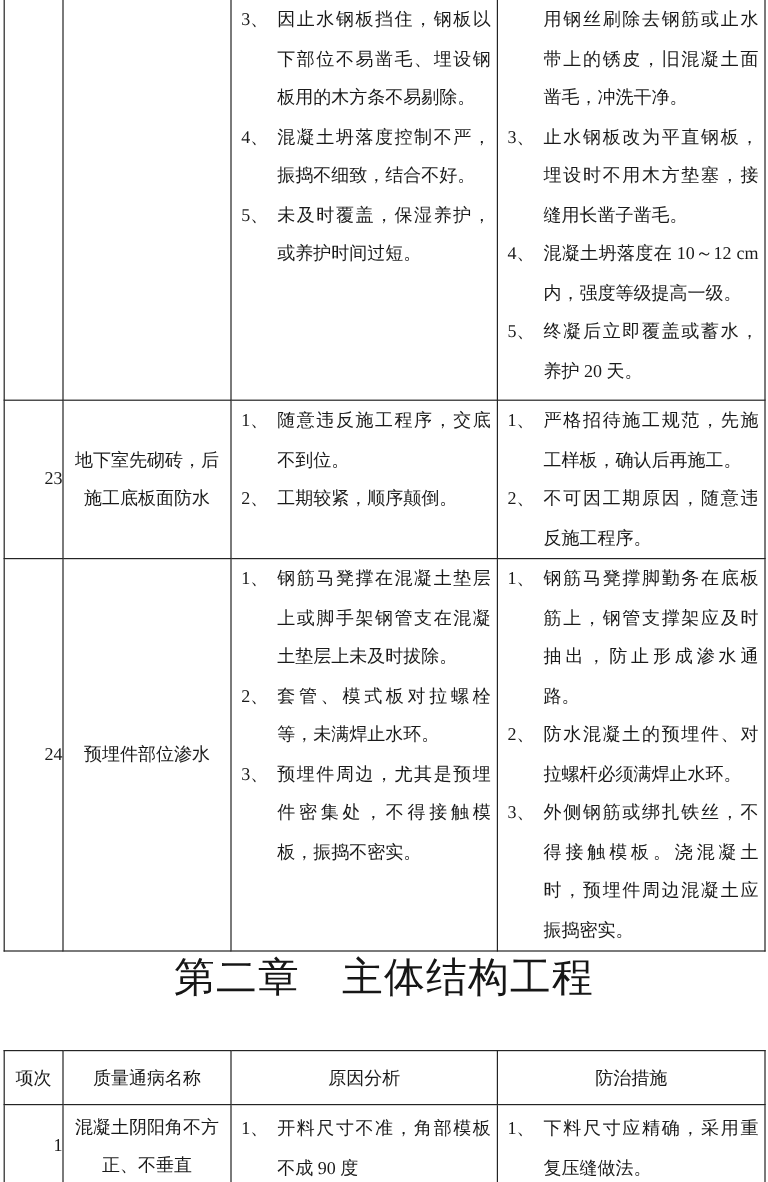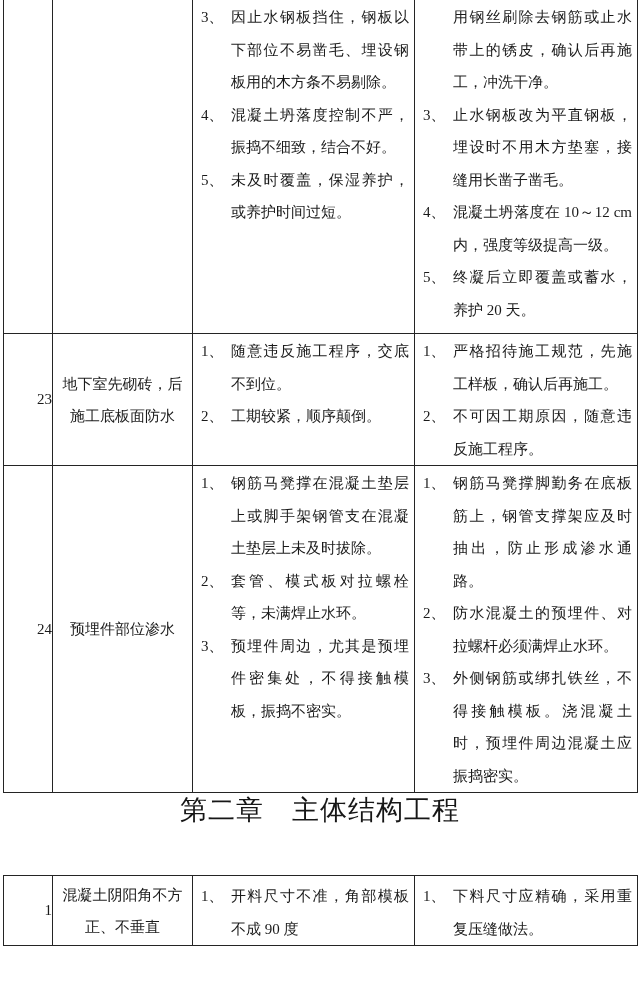--- a/index.html
+++ b/index.html
@@ -32,21 +32,21 @@
   tr.row-a   td { height:332px; }
   tr.row-23  td { height:130px; }
   tr.row-24  td { height:312px; }
   tr.hdr-row td, tr.hdr-row th { height:44px; text-align:center; vertical-align:middle; }
   tr.row-b1  td { height:63px; }
   .tbl2 td.c-list { padding-top:4px; }
 
   .chapter {
     position:absolute; left:0; top:792px; width:640px;
     text-align:center;
-    font-size:27px; font-weight:normal;
+    font-size:34px; font-weight:normal;
     letter-spacing:1px;
     margin:0;
     color:#161616;
   }
 </style>
 </head>
 <body>
 
 <div class="page">
 
@@ -71,21 +71,21 @@
               <span class="txt">混凝土坍落度控制不严，振捣不细致，结合不好。</span>
             </div>
         <div class="li">
               <span class="num">5、</span>
               <span class="txt">未及时覆盖，保湿养护，或养护时间过短。</span>
             </div>
       </td>
       <td class="c-list">
         <div class="li">
               <span class="num"></span>
-              <span class="txt">用钢丝刷除去钢筋或止水带上的锈皮，确认后再施工，冲洗干净。</span>
+              <span class="txt">用钢丝刷除去钢筋或止水带上的锈皮，旧混凝土面凿毛，冲洗干净。</span>
             </div>
         <div class="li">
               <span class="num">3、</span>
               <span class="txt">止水钢板改为平直钢板，埋设时不用木方垫塞，接缝用长凿子凿毛。</span>
             </div>
         <div class="li">
               <span class="num">4、</span>
               <span class="txt">混凝土坍落度在 10～12 cm 内，强度等级提高一级。</span>
             </div>
         <div class="li">
@@ -156,20 +156,26 @@
   <h2 class="chapter">第二章　主体结构工程</h2>
 
   <table class="tbl tbl2">
     <colgroup>
       <col style="width:49px">
         <col style="width:140px">
         <col style="width:222px">
         <col style="width:223px">
     </colgroup>
     <tbody>
+        <tr class="hdr-row">
+      <th>项次</th>
+      <th>质量通病名称</th>
+      <th>原因分析</th>
+      <th>防治措施</th>
+    </tr>
     <tr class="row-b1">
       <td class="c-id">1</td>
       <td class="c-name">混凝土阴阳角不方正、不垂直</td>
       <td class="c-list">
         <div class="li">
               <span class="num">1、</span>
               <span class="txt">开料尺寸不准，角部模板不成 90 度</span>
             </div>
       </td>
       <td class="c-list">

